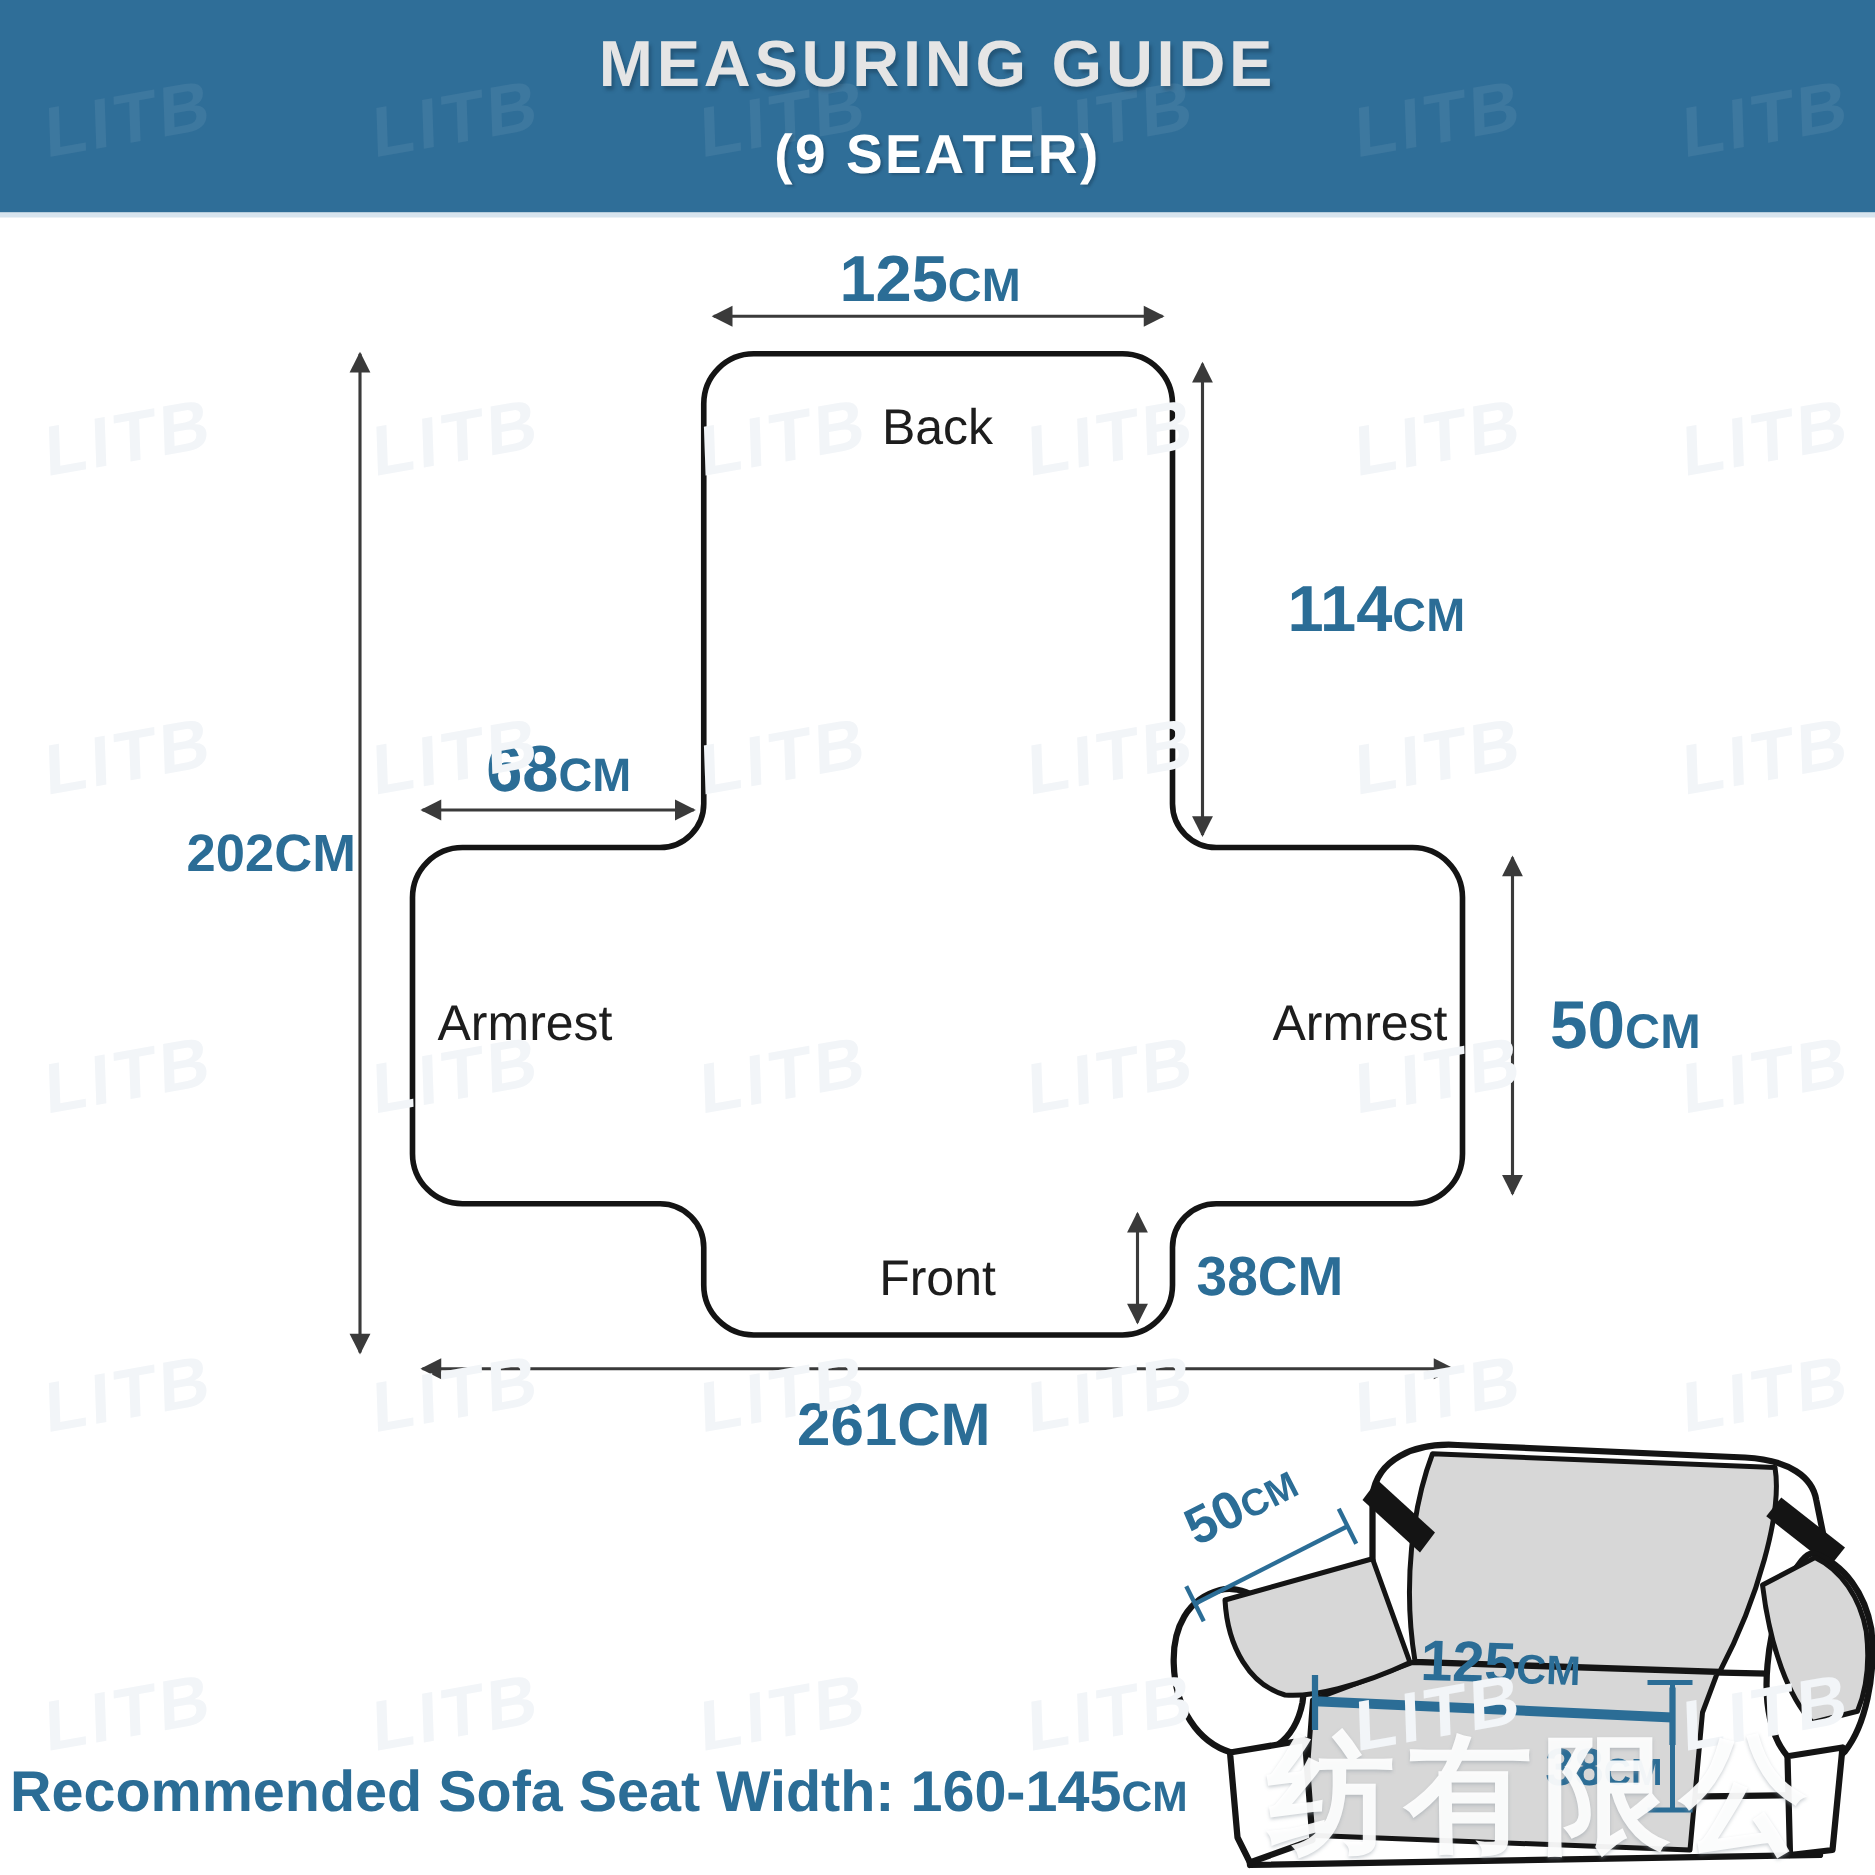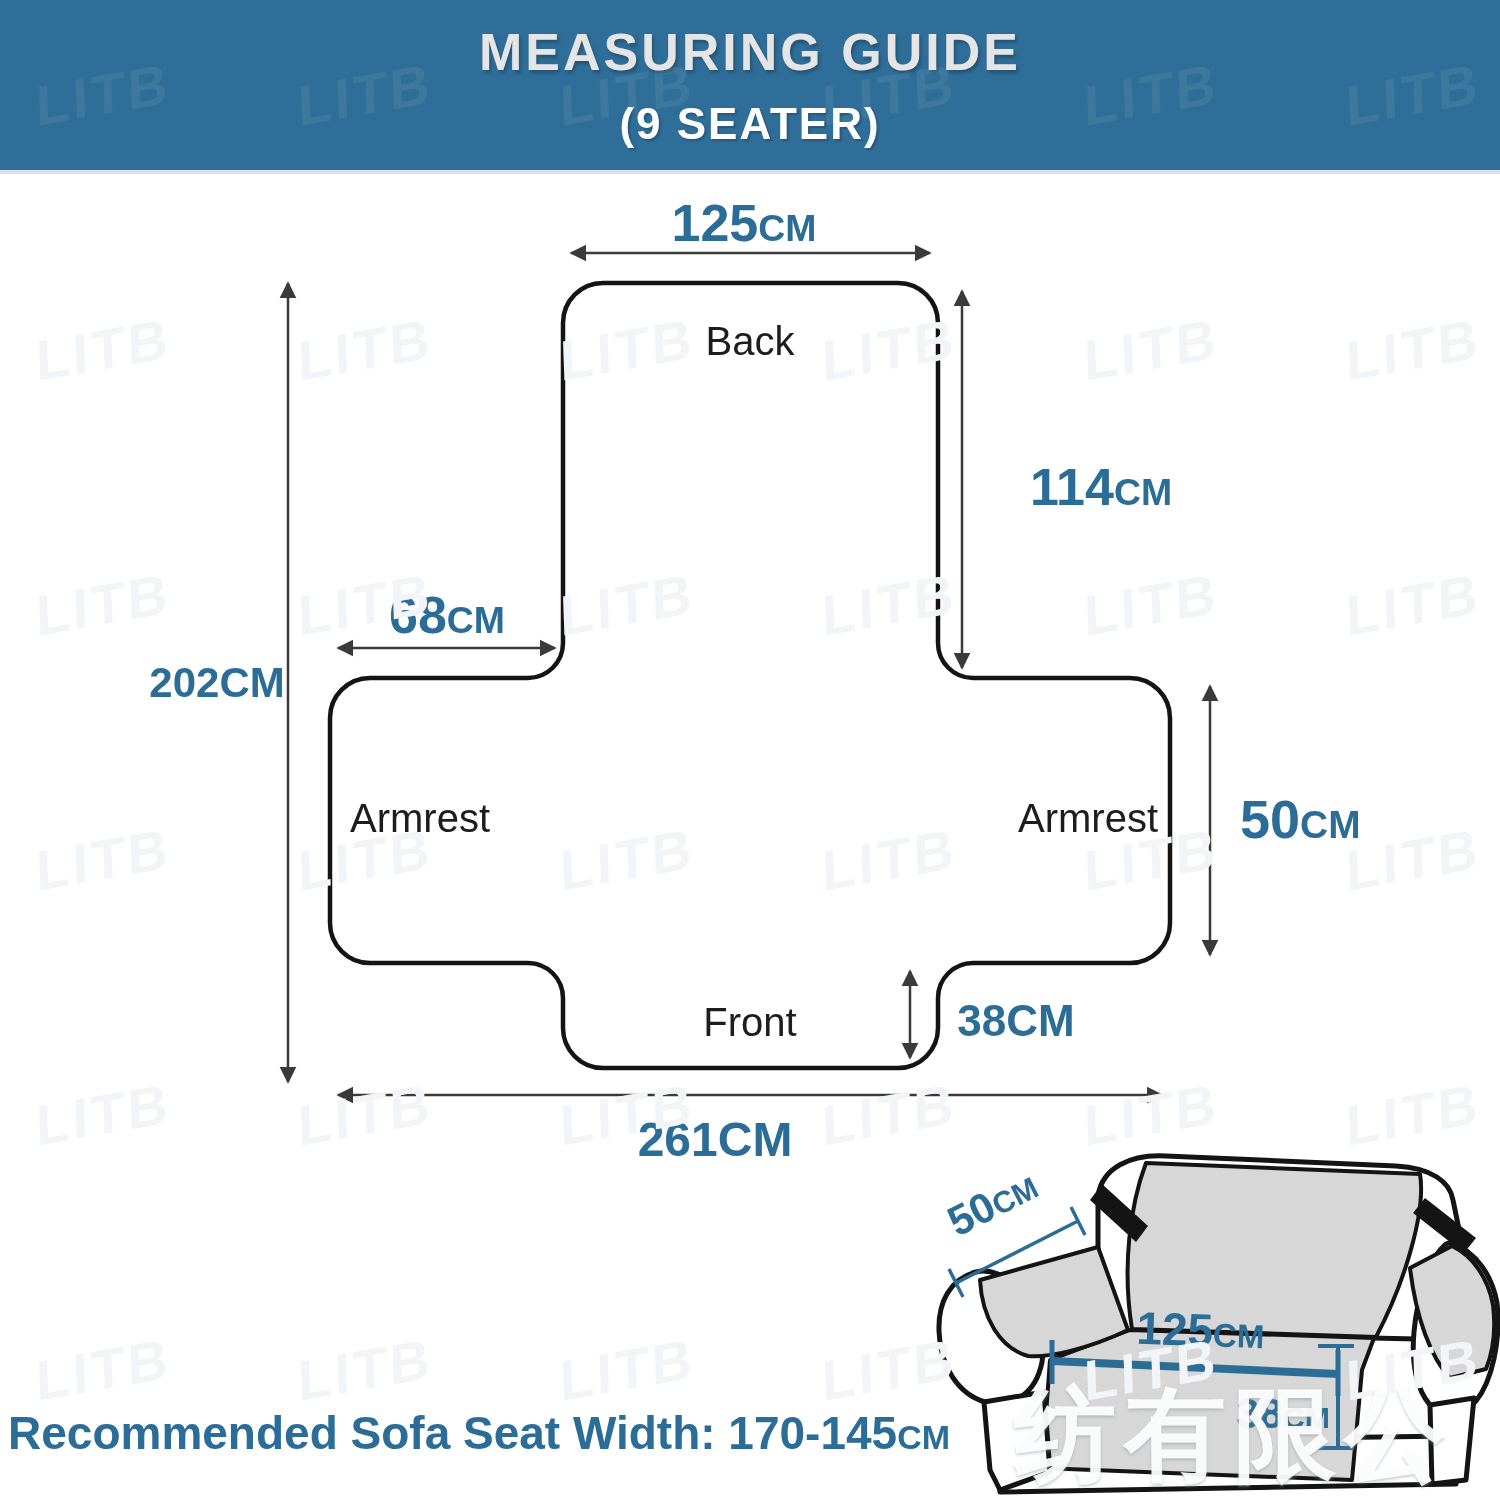--- a/index.html
+++ b/index.html
@@ -116,21 +116,21 @@
       <line class="teal-line" x1="1338" y1="1350" x2="1338" y2="1396" stroke-width="5"></line>
       <text class="dim" x="1200" y="1346" text-anchor="middle" font-size="46" transform="rotate(2 1200 1346)"><tspan>125</tspan><tspan class="u-sm">CM</tspan></text>
 
       <line class="teal-line" x1="1338" y1="1346" x2="1338" y2="1448" stroke-width="4"></line>
       <line class="teal-line" x1="1318" y1="1346" x2="1354" y2="1346" stroke-width="4"></line>
       <line class="teal-line" x1="1318" y1="1448" x2="1354" y2="1448" stroke-width="4"></line>
       <text class="dim" x="1330" y="1428" text-anchor="end" font-size="42"><tspan>38</tspan><tspan class="u-sm">CM</tspan></text>
     </g>
   </svg>
 
-  <div class="footer"><span>Recommended Sofa Seat Width: 170-145</span><span class="unit-sm">CM</span></div>
+  <div class="footer"><span>Recommended Sofa Seat Width: 160-145</span><span class="unit-sm">CM</span></div>
 
   <div id="wm-layer">
       <div class="wm wm-hdr" style="left: 35px; top: 62px;">LITB</div>
       <div class="wm wm-hdr" style="left: 297px; top: 62px;">LITB</div>
       <div class="wm wm-hdr" style="left: 559px; top: 62px;">LITB</div>
       <div class="wm wm-hdr" style="left: 821px; top: 62px;">LITB</div>
       <div class="wm wm-hdr" style="left: 1083px; top: 62px;">LITB</div>
       <div class="wm wm-hdr" style="left: 1345px; top: 62px;">LITB</div>
       <div class="wm" style="left: 35px; top: 317px;">LITB</div>
       <div class="wm" style="left: 297px; top: 317px;">LITB</div>

